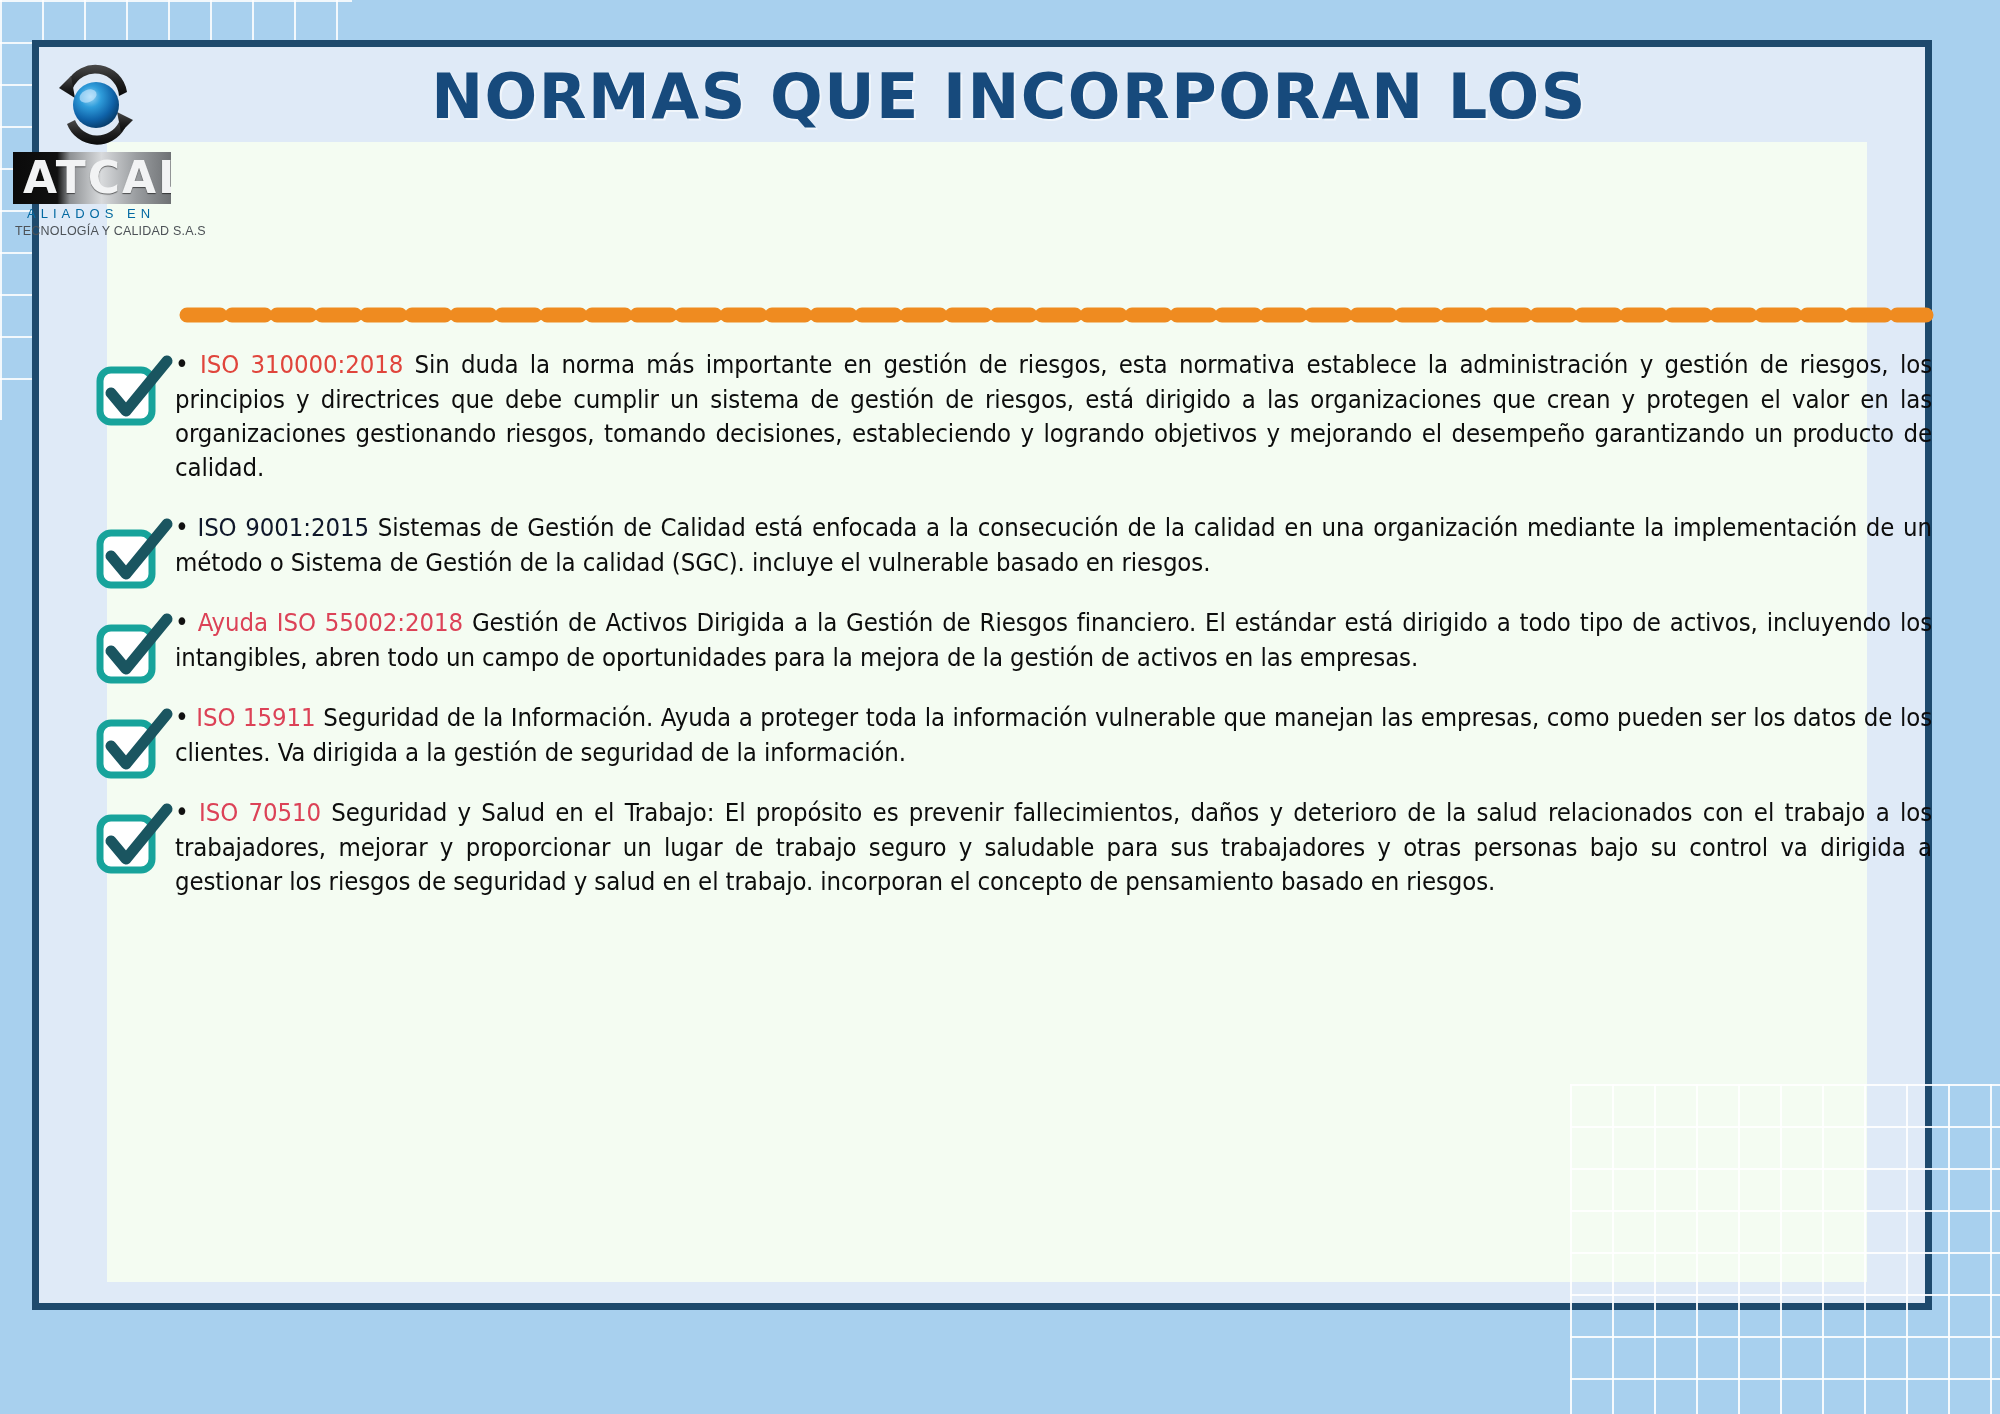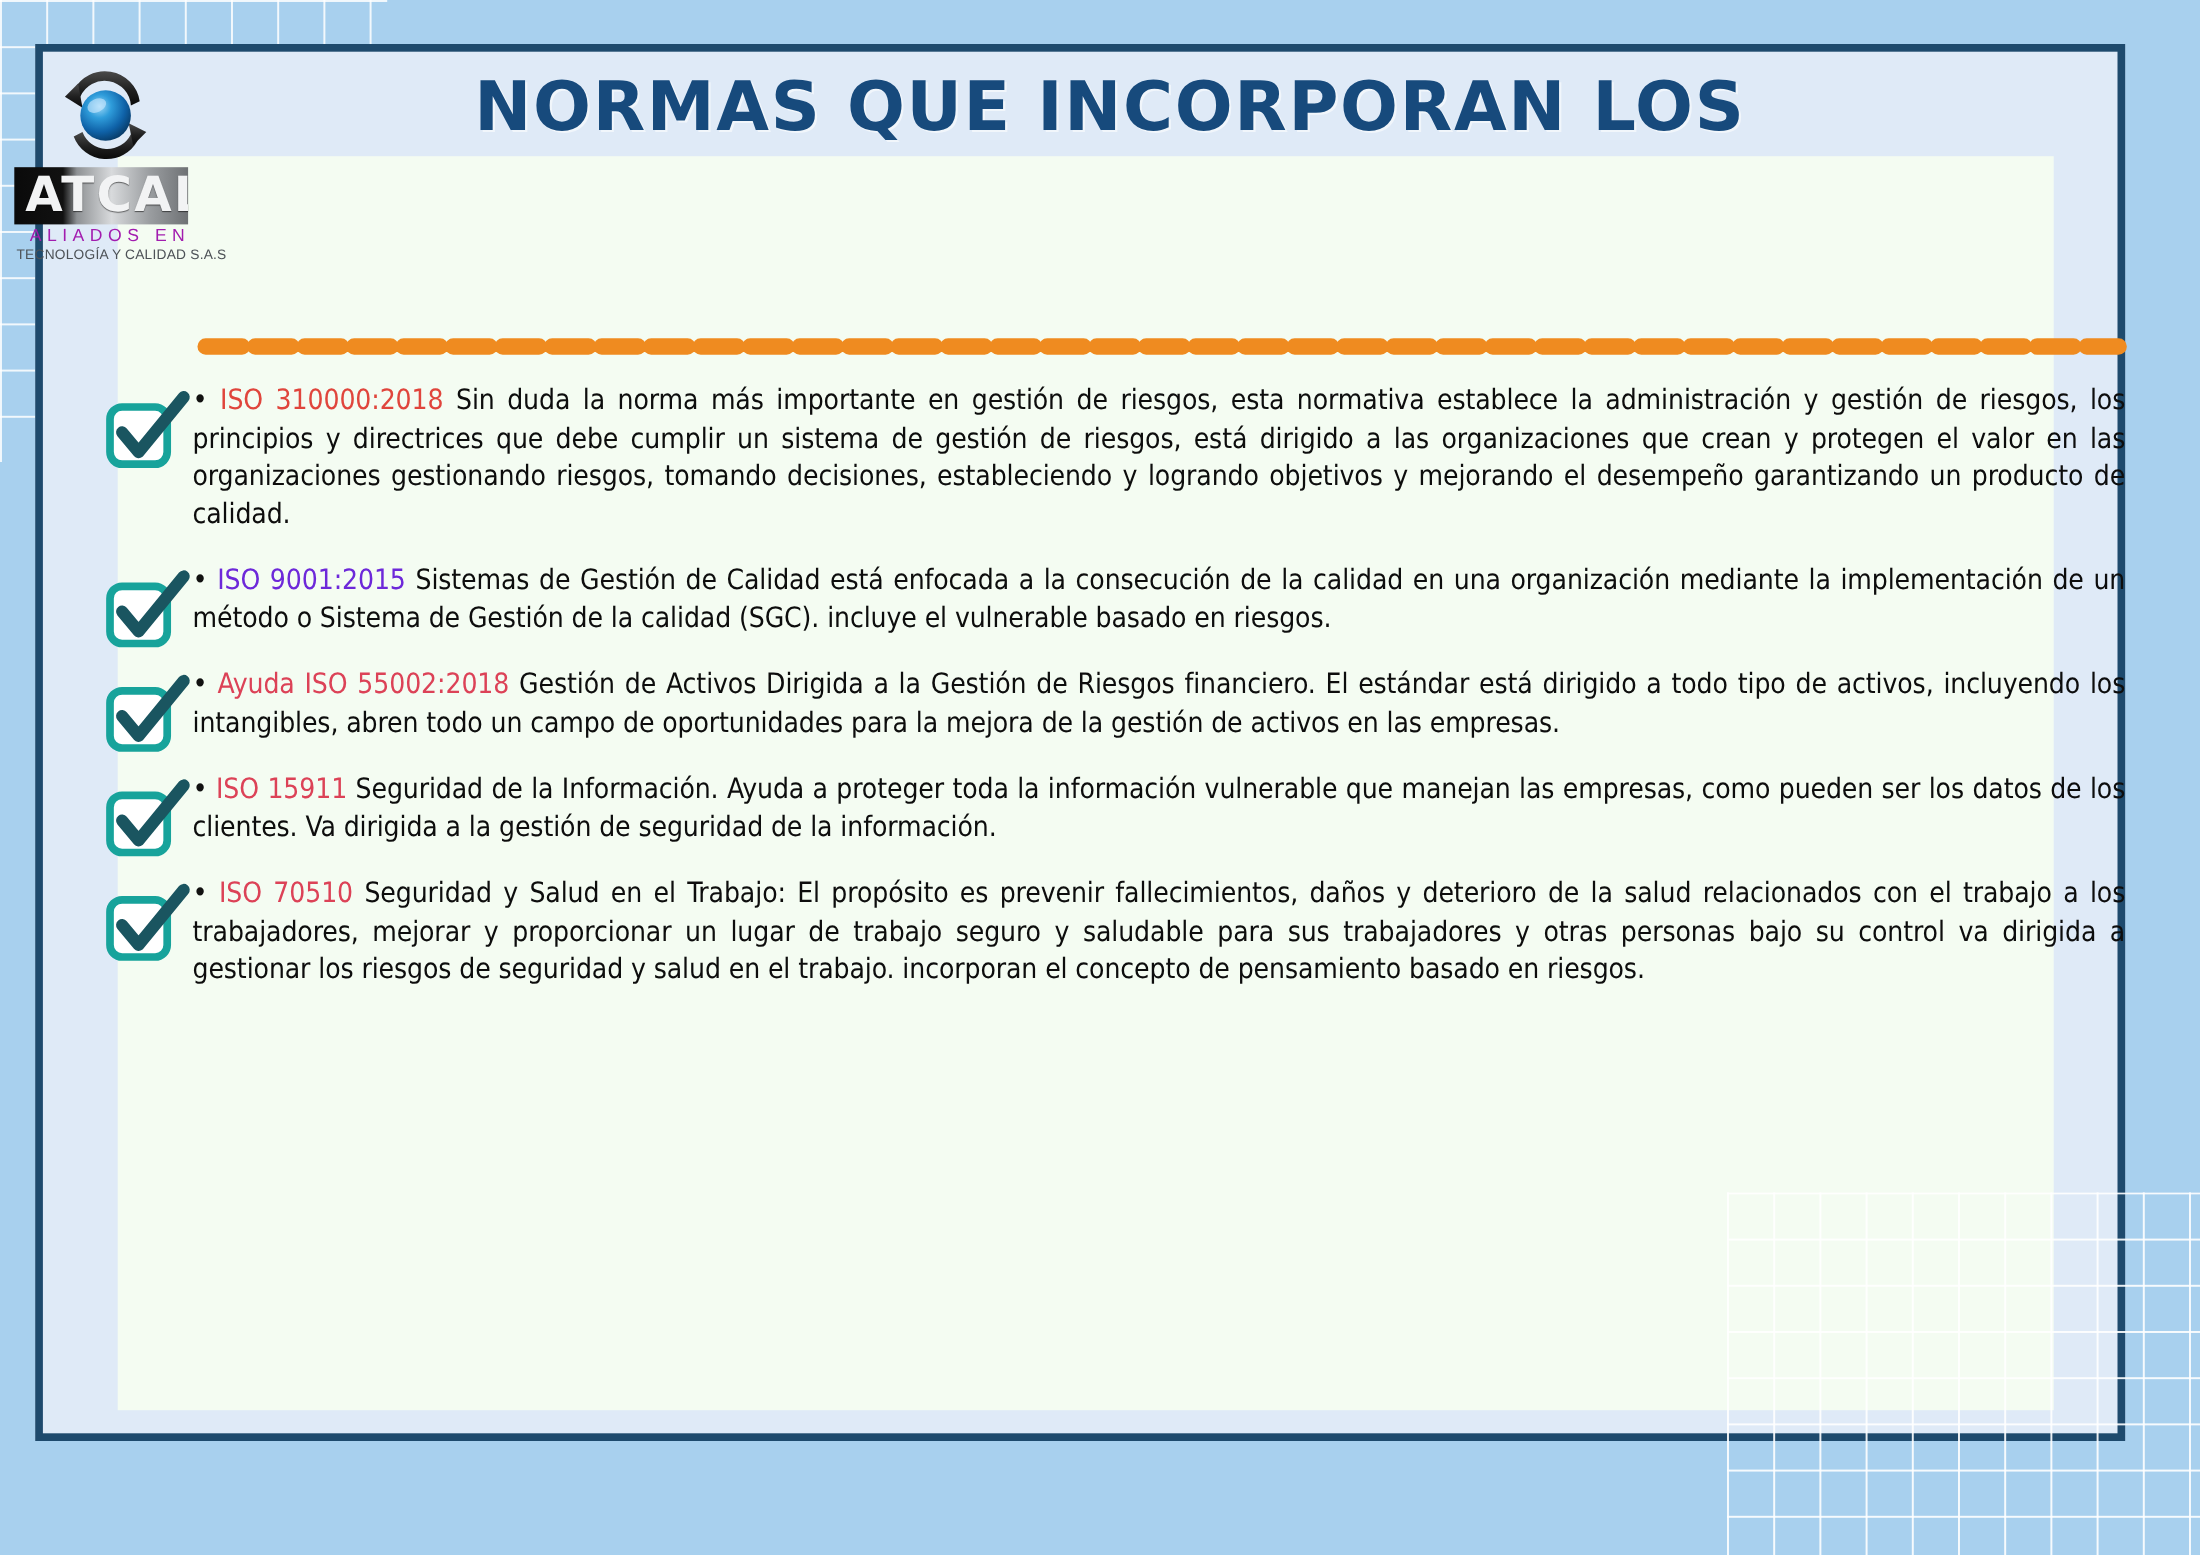--- a/index.html
+++ b/index.html
@@ -67,21 +67,21 @@
   }
   .logo-word span{
     display:block;
     font-family:"DejaVu Sans", sans-serif;
     font-weight:bold;font-size:44px;letter-spacing:2px;
     color:#f2f3f4;line-height:52px;padding-left:10px;
     text-shadow:0 1px 1px rgba(0,0,0,.55);
   }
   .logo-sub1{
     position:absolute;left:-4px;top:154px;width:160px;
-    font-size:16px;letter-spacing:5px;color:#a21caf;white-space:nowrap;
+    font-size:13px;letter-spacing:5px;color:#0369a1;white-space:nowrap;
     font-family:"Liberation Sans", sans-serif;
   }
   .logo-sub2{
     position:absolute;left:-16px;top:172px;width:180px;
     font-size:12.5px;letter-spacing:.2px;color:#4d5257;white-space:nowrap;
     font-family:Liberation Sans, sans-serif;
   }
 
   
   .content-card{
@@ -182,21 +182,21 @@
       </p>
     </div>
 
     <div class="item">
       <svg class="check" viewBox="0 0 84 76">
         <rect x="9" y="17" width="52" height="52" rx="11" ry="11" fill="#ffffff" stroke="#17a39b" stroke-width="7"></rect>
         <path d="M20 40 L35 58 L76 8" fill="none" stroke="#1a5560" stroke-width="11" stroke-linecap="round" stroke-linejoin="round"></path>
       </svg>
       <p class="para">
         <span class="bullet" style="color: rgb(17, 17, 17);">•</span>
-        <span class="std" style="color: #6d28d9;">ISO 9001:2015</span>
+        <span class="std" style="color: #0f172a;">ISO 9001:2015</span>
         <span>Sistemas de Gestión de Calidad está enfocada a la consecución de la calidad en una organización mediante la implementación de un método o Sistema de Gestión de la calidad (SGC). incluye el vulnerable basado en riesgos.</span>
       </p>
     </div>
 
     <div class="item">
       <svg class="check" viewBox="0 0 84 76">
         <rect x="9" y="17" width="52" height="52" rx="11" ry="11" fill="#ffffff" stroke="#17a39b" stroke-width="7"></rect>
         <path d="M20 40 L35 58 L76 8" fill="none" stroke="#1a5560" stroke-width="11" stroke-linecap="round" stroke-linejoin="round"></path>
       </svg>
       <p class="para">

